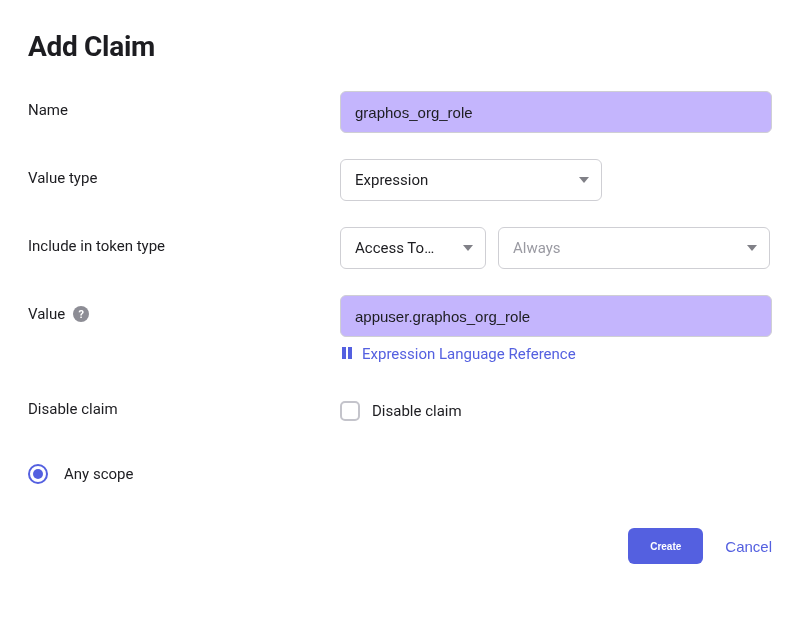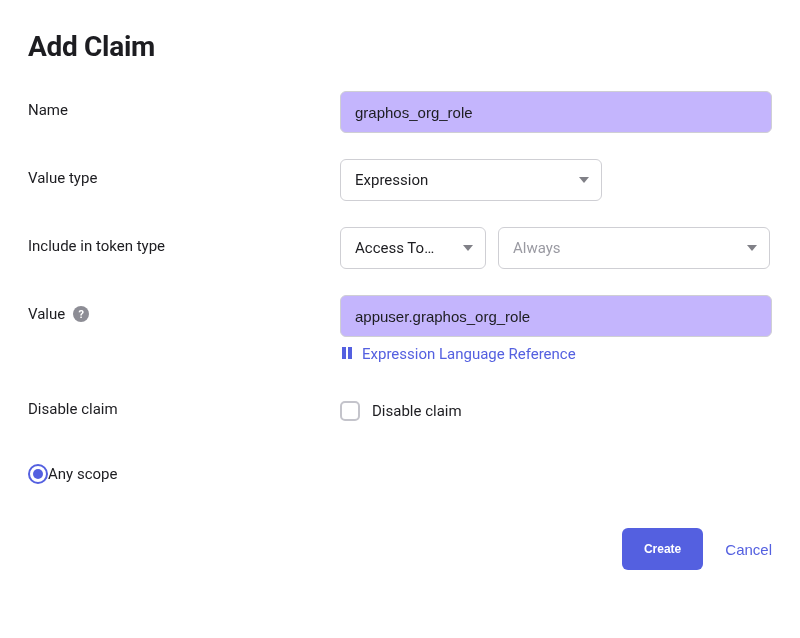--- a/index.html
+++ b/index.html
@@ -129,21 +129,21 @@
     }
     .radio-group {
       display: flex;
       flex-direction: column;
       gap: 10px;
       padding-top: 6px;
     }
     .radio-item {
       display: flex;
       align-items: center;
-      gap: 0;
+      gap: 16px;
       font-size: 15px;
       cursor: pointer;
     }
     .radio-outer {
       width: 20px;
       height: 20px;
       border-radius: 50%;
       border: 2px solid #c4c4cb;
       display: flex;
       align-items: center;
@@ -176,22 +176,22 @@
       align-items: center;
       gap: 22px;
       margin-top: 44px;
     }
     .btn-primary {
       background: #5460e0;
       color: #fff;
       border: none;
       border-radius: 6px;
       padding: 0 22px;
-      height: 42px;
-      font-size: 12px;
+      height: 36px;
+      font-size: 10px;
       font-weight: 600;
       cursor: pointer;
     }
     .btn-link {
       background: none;
       border: none;
       color: #5460e0;
       font-size: 15px;
       font-weight: 400;
       cursor: pointer;

